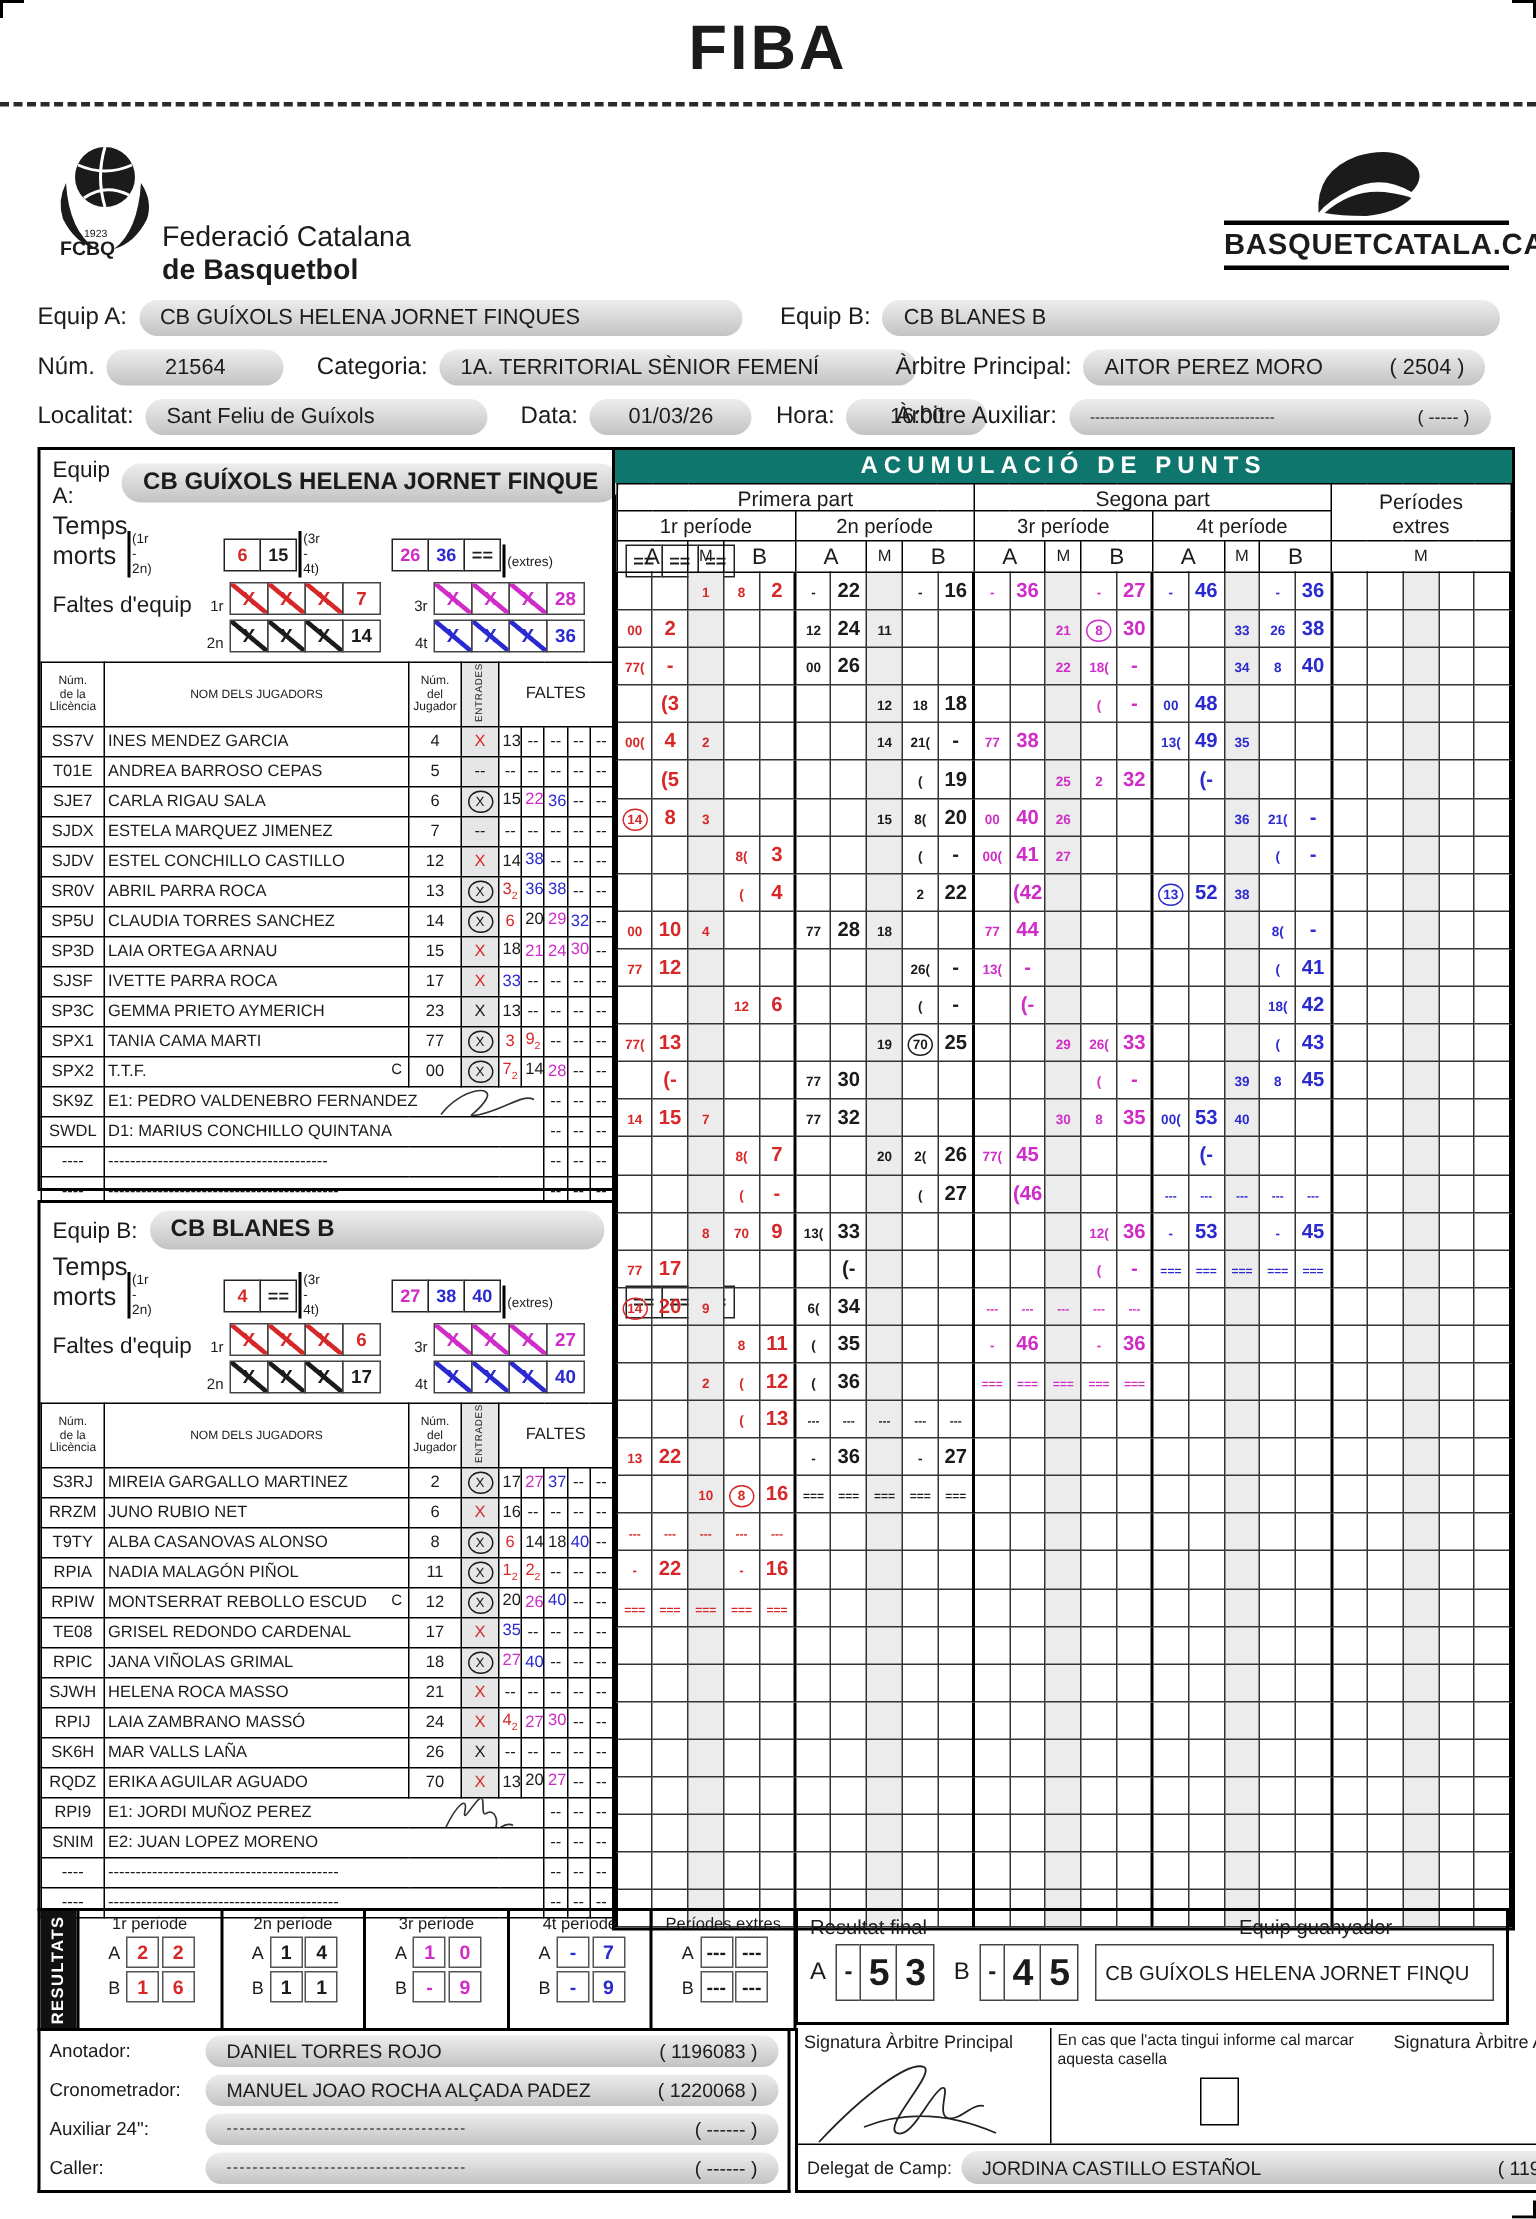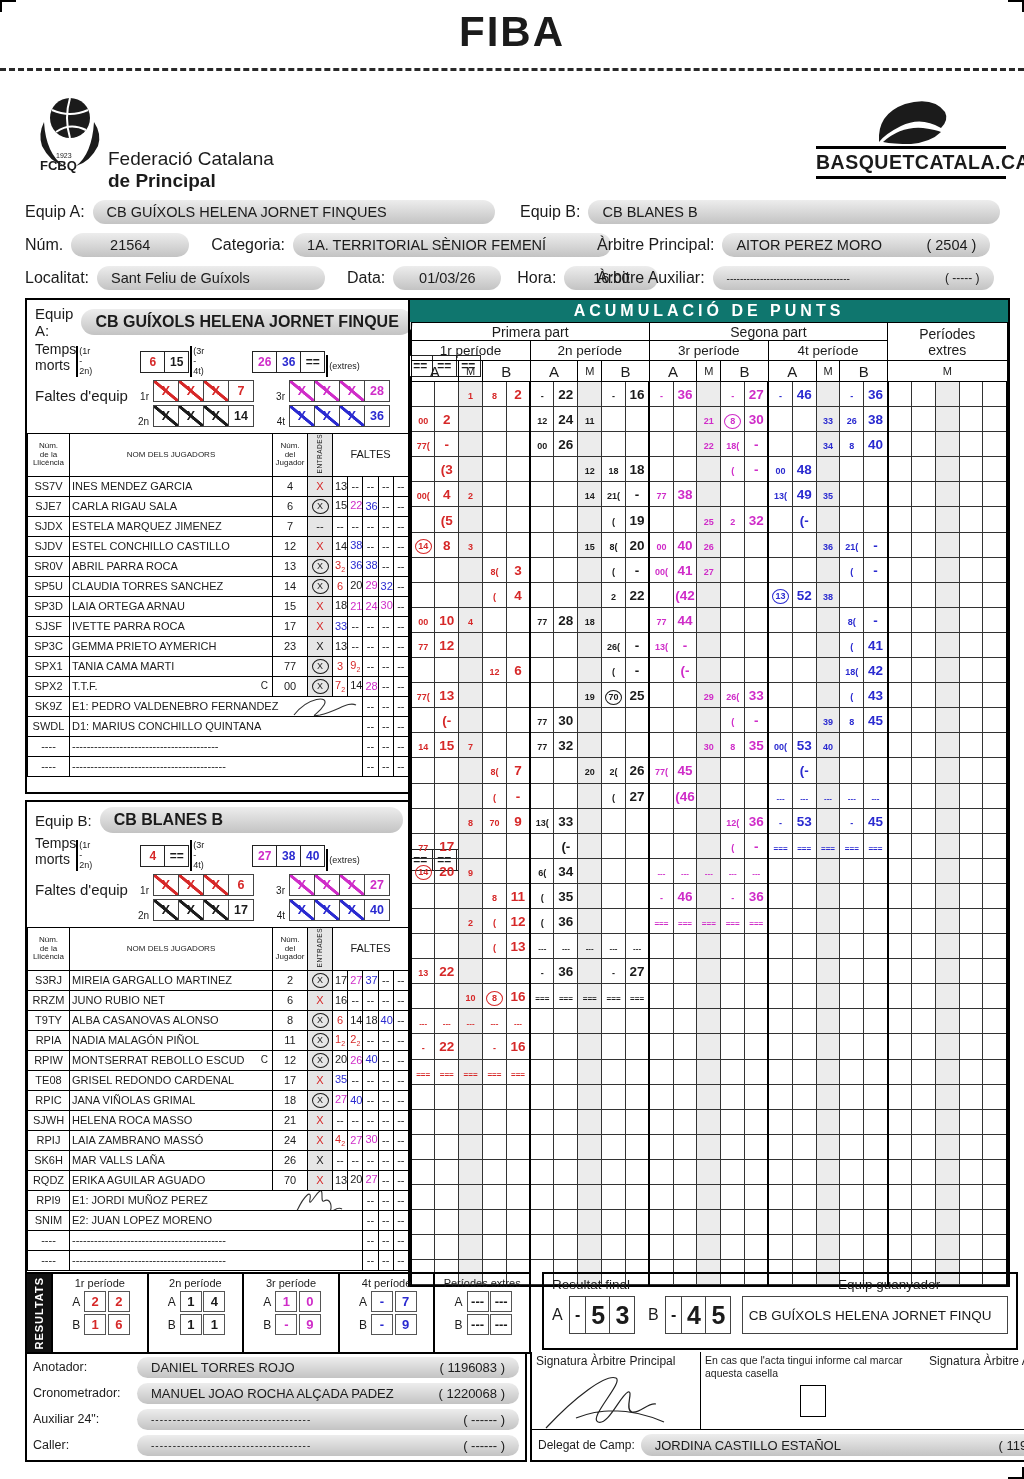--- a/index.html
+++ b/index.html
@@ -26,21 +26,21 @@
   .flabel{white-space:nowrap;}
   .pill{background:linear-gradient(#ededed,#c3c3c3);border-radius:13px;height:24px;
       display:flex;align-items:center;padding:0 14px;font-size:14.5px;white-space:nowrap;
       justify-content:space-between;}
   .pill .lic{margin-left:12px;}
   
   .teambox{position:absolute;border:2px solid #000;background:#fff;}
   .teamhead{display:flex;align-items:center;gap:8px;padding:5px 6px 2px 8px;font-size:15px;}
   .teamhead .pill{flex:1;font-size:16px;font-weight:bold;border-radius:15px;height:26px;}
   .tmrow{display:flex;align-items:flex-end;padding:0 6px 2px 8px;}
-  .tmrow .lbl{width:102px;font-size:14px;padding-bottom:4px;}
+  .tmrow .lbl{width:102px;font-size:17px;padding-bottom:4px;}
   .tmgroups{display:flex;align-items:flex-end;}
   .tmgroup{display:flex;flex-direction:row;align-items:center;margin-right:2px;
       border-left:2px solid #000;padding-left:1px;gap:48px;}
   .tmgroup .glbl{font-size:9px;margin-bottom:1px;}
   .tmcells{display:flex;}
   .tmcell{width:23px;height:20px;border:1px solid #222;margin-right:-1px;background:#fff;
       display:flex;align-items:center;justify-content:center;font-size:12px;font-weight:bold;}
   .ferow{display:flex;padding:1px 6px 4px 8px;}
   .ferow .lbl{width:102px;font-size:15px;line-height:1.1;padding-top:8px;}
   .fegrid{display:flex;flex-direction:column;gap:3px;}
@@ -89,21 +89,21 @@
   
   #resband{left:25px;top:1272px;width:502px;height:78px;border:2px solid #000;display:flex;}
   #restab{background:#111;color:#fff;width:24px;display:flex;align-items:center;justify-content:center;}
   #restab span{writing-mode:vertical-rl;transform:rotate(180deg);font-size:11px;font-weight:bold;letter-spacing:1px;}
   .perbox{flex:1;border-left:2px solid #000;display:flex;flex-direction:column;align-items:center;padding-top:3px;}
   .perbox .t{font-size:11px;margin-bottom:2px;}
   .resline{display:flex;align-items:center;gap:3px;margin-bottom:2px;}
   .resline .ab{font-size:12px;width:10px;text-align:center;}
   .rescell{width:20px;height:19px;border:1.4px solid #555;display:flex;align-items:center;
       justify-content:center;font-size:13px;font-weight:bold;margin-right:-1.4px;background:#fff;}
-  #finband{left:530px;top:1272px;width:476px;height:78px;border:2px solid #000;padding:3px 8px;box-sizing:border-box;margin-left:12px;}
+  #finband{left:530px;top:1272px;width:476px;height:78px;border:2px solid #000;padding:3px 8px;box-sizing:border-box;}
   #finband .hdr{display:flex;font-size:13.5px;}
   #finband .hdr .h2{margin-left:208px;}
   .finrow{display:flex;align-items:center;margin-top:4px;gap:6px;}
   .finlab{font-size:16px;}
   .fincells{display:flex;}
   .fincell{width:24px;height:36px;border:1.6px solid #444;display:flex;align-items:center;
       justify-content:center;font-size:25px;font-weight:bold;margin-right:-1.6px;background:#fff;}
   .fincell.narrow{width:16px;font-size:16px;}
   #winnerbox{border:1.6px solid #444;height:36px;display:flex;align-items:center;padding:0 6px;
       font-size:13.5px;margin-left:6px;flex:1;white-space:nowrap;overflow:hidden;}
@@ -143,21 +143,21 @@
   <path d="M22 18 Q40 26 58 18" stroke="#fff" stroke-width="2" fill="none"></path>
   <path d="M40 6 Q34 26 40 46" stroke="#fff" stroke-width="2" fill="none"></path>
   <path d="M26 40 Q40 30 56 38" stroke="#fff" stroke-width="2" fill="none"></path>
   <path d="M14 30 Q16 62 34 74 Q20 70 12 54 Q8 42 14 30Z" fill="#1b1b1b"></path>
   <path d="M64 30 Q62 62 46 74 Q60 70 68 54 Q72 42 64 30Z" fill="#1b1b1b"></path>
   <text x="26" y="66" font-size="7" fill="#1b1b1b" font-family="Liberation Sans,sans-serif">1923</text>
 </svg>
 <div class="abs" style="left:40px;top:158px;font-size:13px;font-weight:bold;">FCBQ</div>
 <div class="abs" id="fcbq-text">
   <span>Federació Catalana</span><br>
-  <b>de Principal</b>
+  <b>de Basquetbol</b>
 </div>
 
 <div class="abs" id="bcat">
   <svg width="80" height="52" viewBox="0 0 80 52">
     <path d="M8 46 Q6 18 34 8 Q62 0 74 16 Q78 24 70 32 Q50 20 30 30 Q14 38 8 46Z" fill="#1b1b1b"></path>
     <path d="M12 46 Q30 30 52 32 Q66 34 70 36 Q60 46 40 48 Q22 48 12 46Z" fill="#1b1b1b"></path>
   </svg>
   <div class="word">BASQUETCATALA.CAT</div>
 </div>
 
@@ -302,20 +302,31 @@
           <th colspan="5" style="font-size:11px;">FALTES</th>
         </tr>
       </thead>
       <tbody>
         <tr>
           <td class="lic">SS7V</td>
           <td class="name">INES MENDEZ GARCIA</td>
           <td class="num">4</td>
           <td class="ent"><span class="c-r">X</span></td>
           <td class="fl"><span class="c-k">13</span></td>
+          <td class="fl"><span class="c-k">--</span></td>
+          <td class="fl"><span class="c-k">--</span></td>
+          <td class="fl"><span class="c-k">--</span></td>
+          <td class="fl"><span class="c-k">--</span></td>
+        </tr>
+        <tr>
+          <td class="lic">T01E</td>
+          <td class="name">ANDREA BARROSO CEPAS</td>
+          <td class="num">5</td>
+          <td class="ent"><span class="c-k">--</span></td>
+          <td class="fl"><span class="c-k">--</span></td>
           <td class="fl"><span class="c-k">--</span></td>
           <td class="fl"><span class="c-k">--</span></td>
           <td class="fl"><span class="c-k">--</span></td>
           <td class="fl"><span class="c-k">--</span></td>
         </tr>
         <tr>
           <td class="lic">SJE7</td>
           <td class="name">CARLA RIGAU SALA</td>
           <td class="num">6</td>
           <td class="ent"><span class="c-k"><span class="circ">X</span></span></td>

